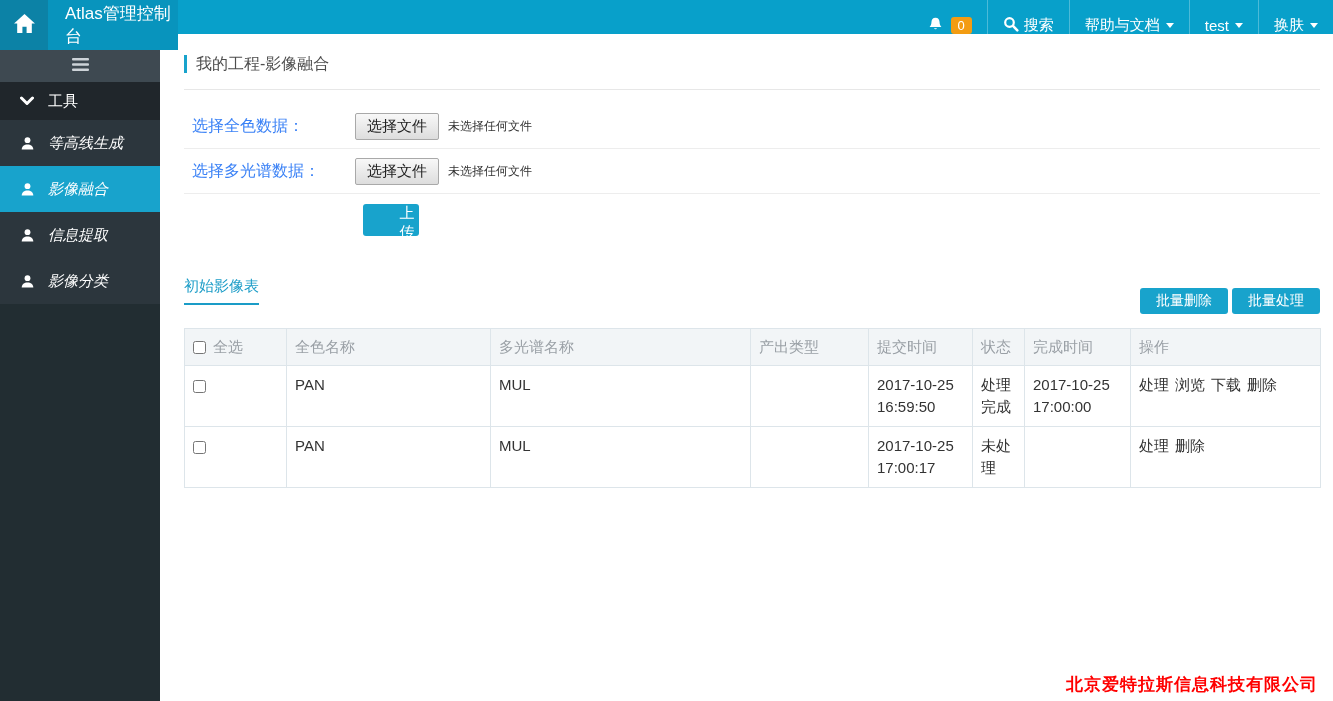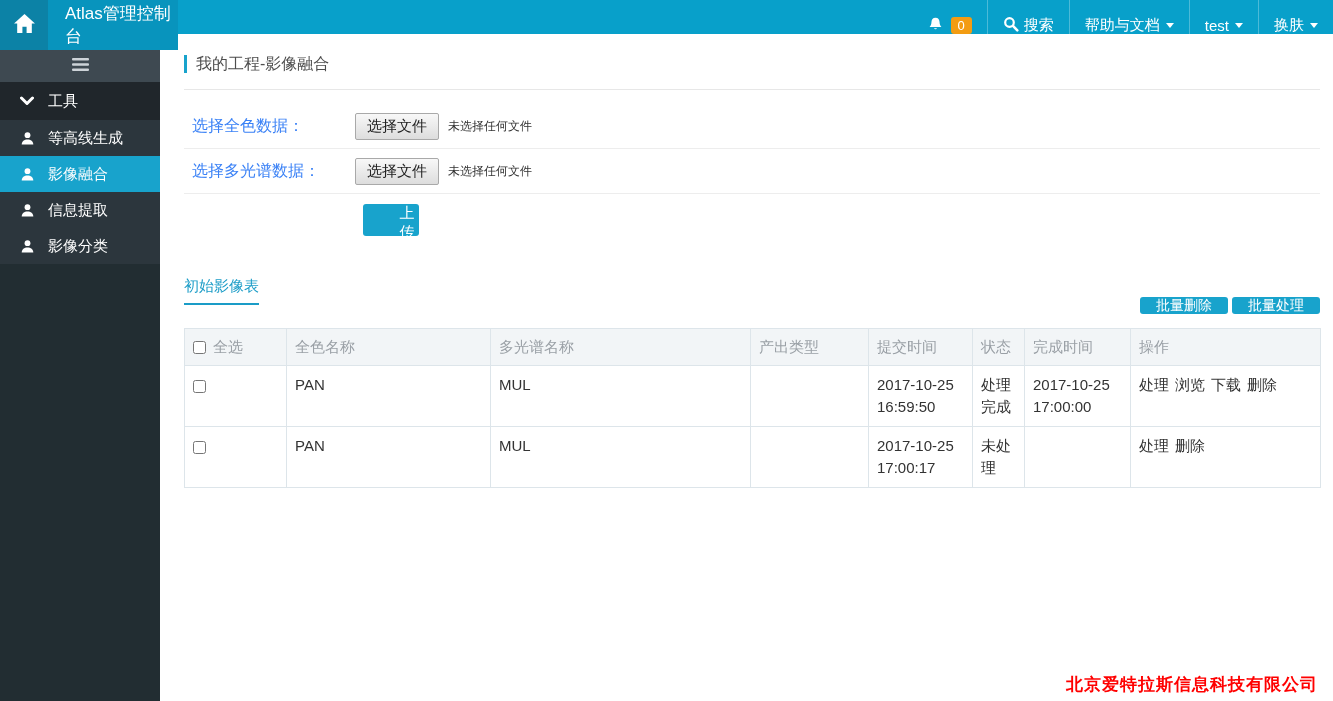--- a/index.html
+++ b/index.html
@@ -23,22 +23,22 @@
            border-right:4px solid transparent; border-top:5px solid #fff; margin-left:6px; }
   .nav-item svg { margin-right:5px; }
 
   
   .sidebar { position:absolute; left:0; top:50px; bottom:0; width:160px; background:#222d32; }
   .sidebar-toggle { height:32px; background:#3e4951; display:flex; align-items:center;
                     justify-content:center; cursor:pointer; }
   .menu-parent { height:38px; background:#20262b; display:flex; align-items:center;
                  padding-left:20px; color:#fff; font-size:15px; cursor:pointer; }
   .menu-parent .ic { width:28px; display:flex; }
-  .menu-item { height:36px; background:#2c363d; display:flex; align-items:center;
-               padding-left:20px; color:#fff; font-size:15px; cursor:pointer; }
+  .menu-item { height:46px; background:#2c363d; display:flex; align-items:center;
+               padding-left:20px; color:#fff; font-size:15px; cursor:pointer;font-style:italic; }
   .menu-item .ic { width:28px; display:flex; }
   .menu-item.active { background:#18a3cc; }
 
   
   .content { margin-left:160px; height:651px; position:relative; }
   .page-head { margin:21px 13px 0 24px; padding-bottom:16px; border-bottom:1px solid #e7e7e7; }
   .page-title { border-left:3px solid #18a3cc; padding-left:9px; font-size:16px;
                 color:#4d4d4d; line-height:18px; }
 
   .form-area { margin:0 13px 0 24px; padding-top:14px; }
@@ -53,21 +53,21 @@
   .upload-row { padding:10px 0 0 179px; }
   .btn-cyan { background:#18a3cc; color:#fff; border:none; border-radius:3px;
               font-size:15px; cursor:pointer; font-family:inherit; }
   .upload-btn { width:56px; height:32px;padding-left:32px; }
 
   .table-sec { margin:36px 13px 0 24px; }
   .tab-bar { display:flex; justify-content:space-between; align-items:flex-end; }
   .tab { color:#1a9cc7; font-size:15px; padding-bottom:7px; border-bottom:2px solid #1a9cc7;
          margin-bottom:9px; cursor:pointer; }
   .batch-btns { display:flex; gap:4px; }
-  .batch-btn { height:17px; padding:0 16px; font-size:14px; }
+  .batch-btn { height:26px; padding:0 16px; font-size:14px; }
 
   table.grid { border-collapse:collapse; width:100%; margin-top:14px; table-layout:fixed;padding-left:8px; }
   .grid th, .grid td { border:1px solid #dde5ea; padding:8px; font-size:15px; text-align:left; }
   .grid th { background:#f2f5f7; color:#9aa0a6; font-weight:normal; height:37px; }
   .grid td { vertical-align:top; color:#333; line-height:22px; height:61px; }
   .grid input[type=checkbox] { width:13px; height:13px; vertical-align:middle; }
   .grid th input[type=checkbox] { margin-right:7px; }
   .status-done { color:#5cb85c; }
   .action-link { margin-right:6px; color:#333; cursor:pointer; }
   .action-link:last-child { margin-right:0; }

